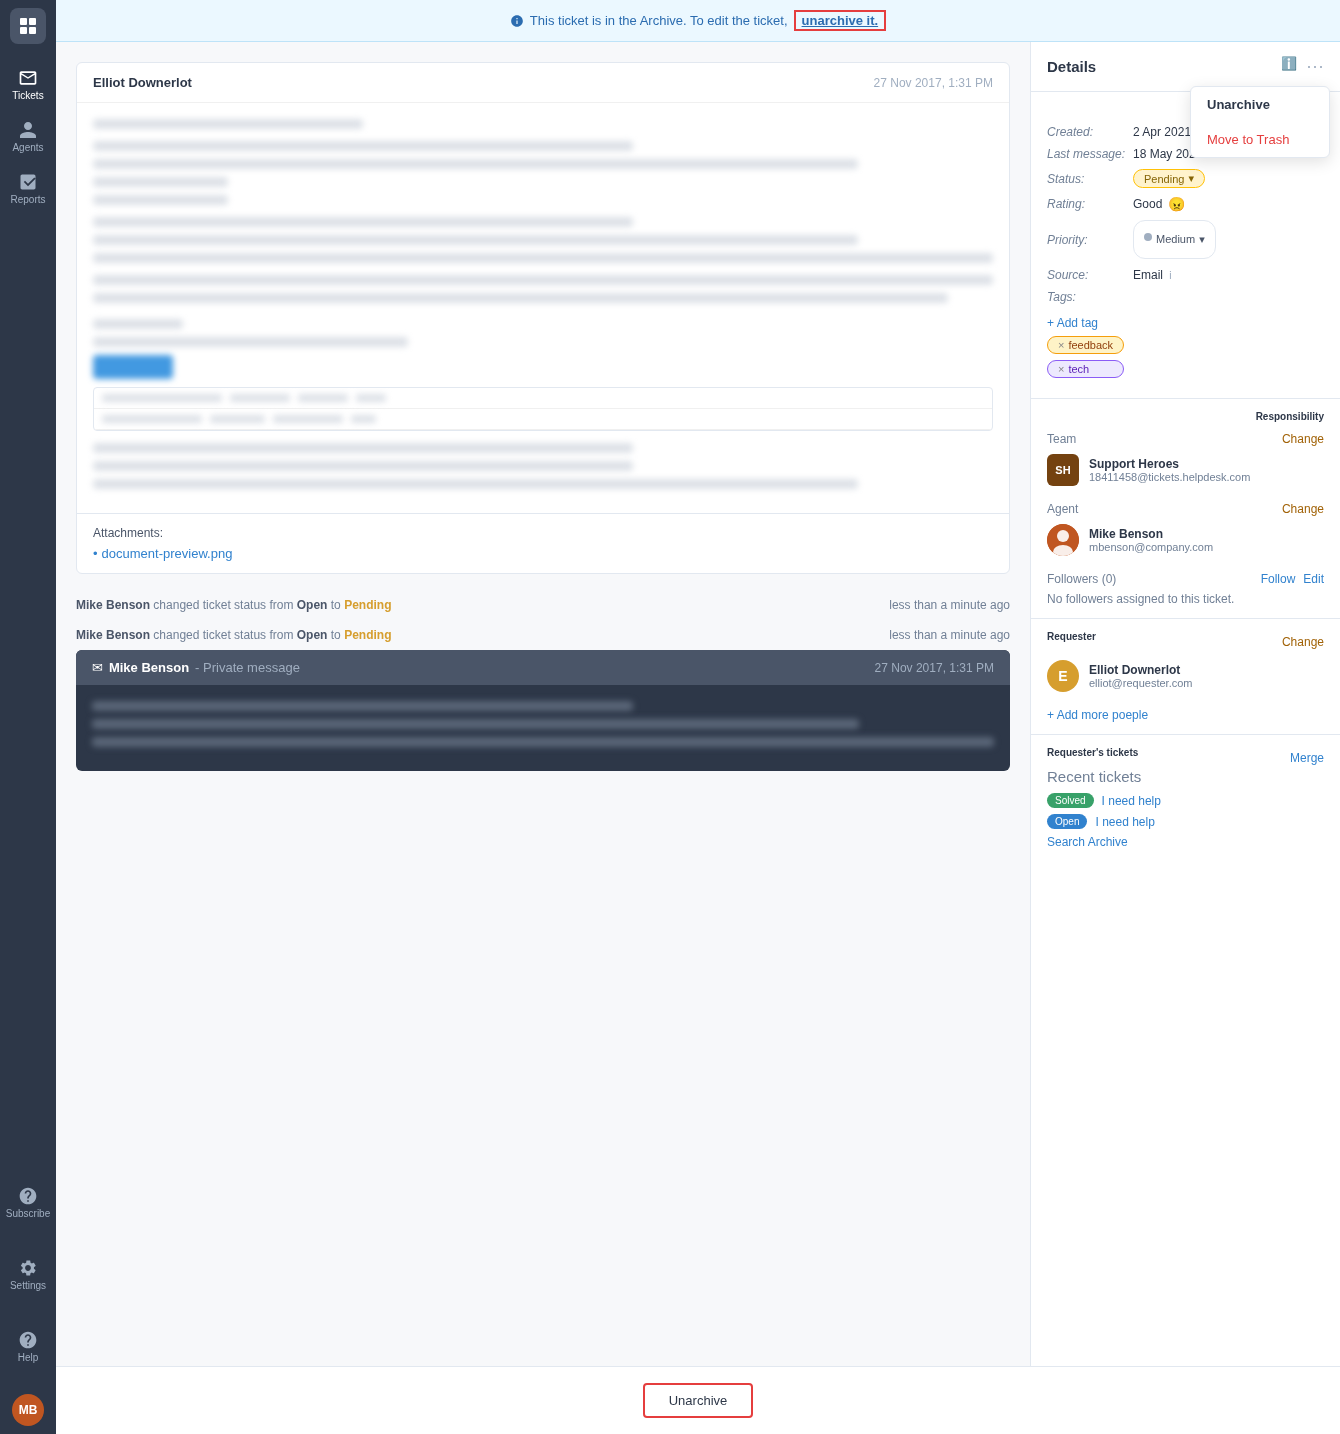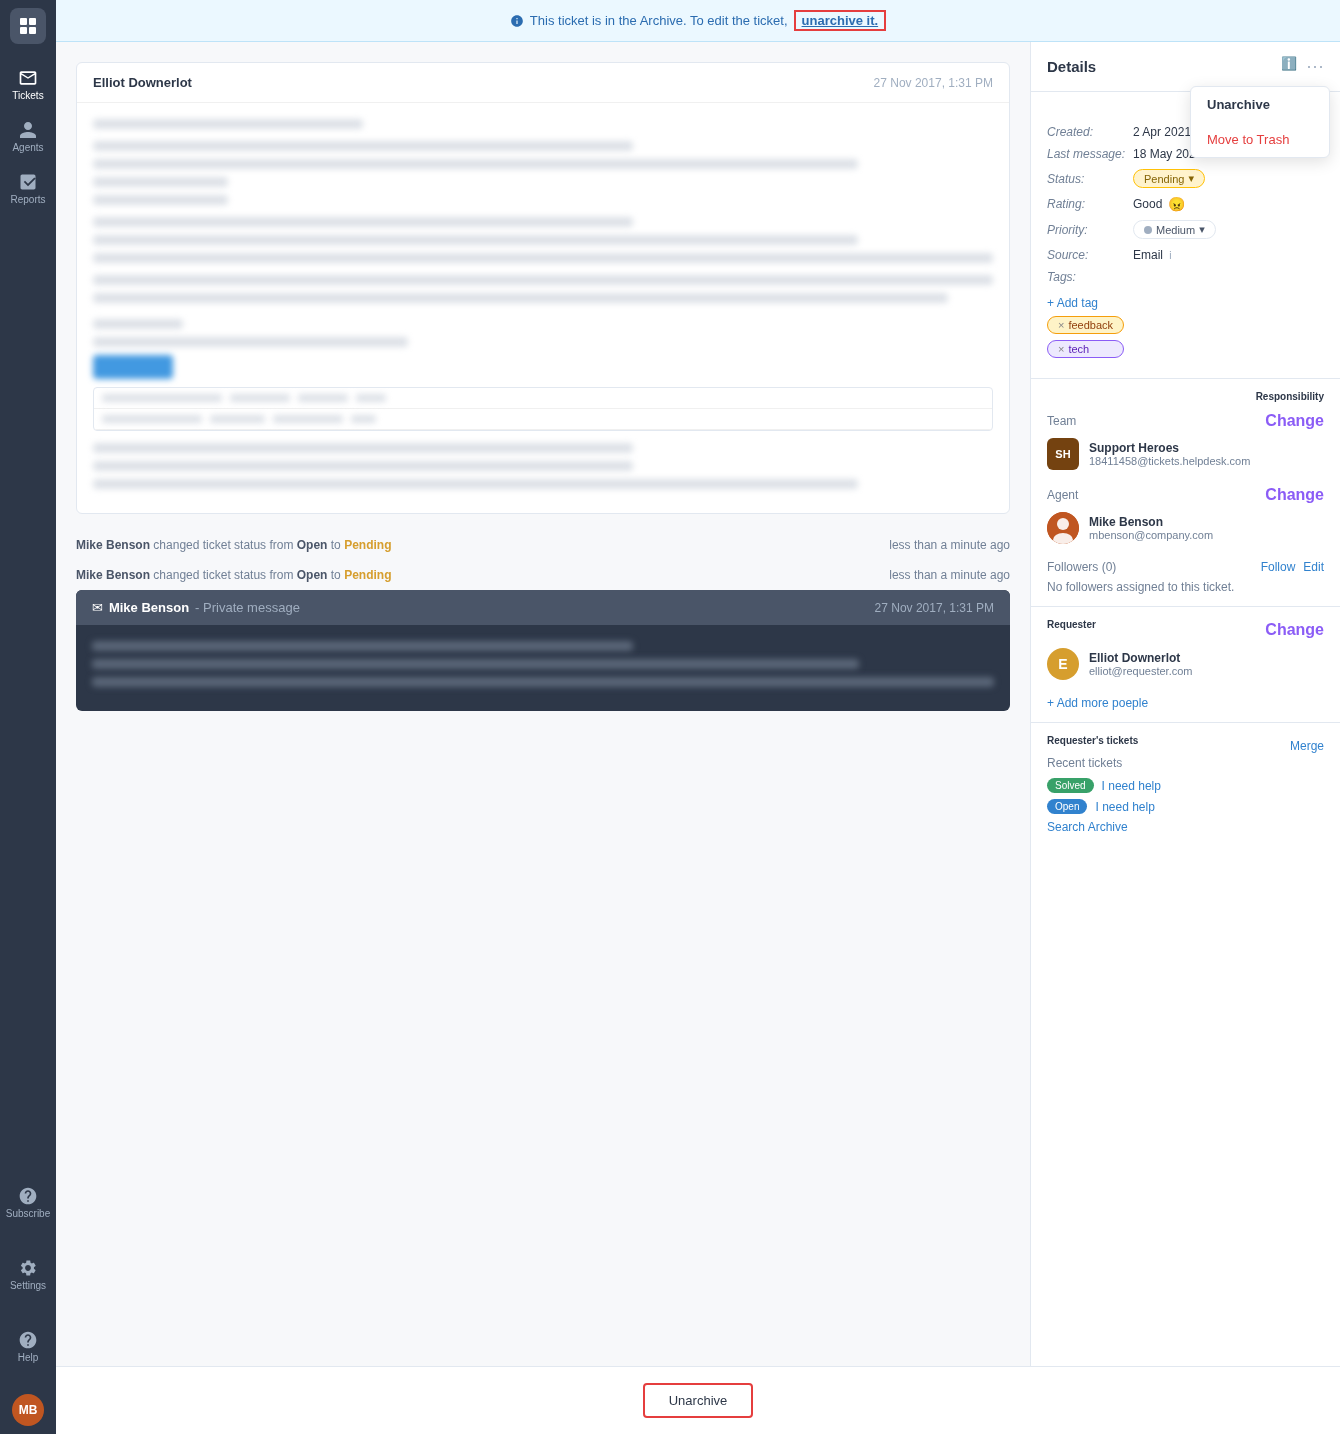--- a/index.html
+++ b/index.html
@@ -264,22 +264,22 @@
     .detail-label { color: #718096; min-width: 80px; font-style: italic; }
     .detail-value { color: #2d3748; }
     .status-badge {
       background: #fff3cd; color: #856404;
       border: 1px solid #ffc107;
       border-radius: 12px; padding: 2px 10px;
       font-size: 11px; display: flex; align-items: center; gap: 4px;
     }
     .priority-badge {
       background: white; border: 1px solid #e2e8f0;
-      border-radius: 12px; padding: 2px 10px;
-      font-size: 11px; display: flex; align-items: center; gap: 4px;
+      border-radius: 12px; padding: 12px 10px;
+      font-size: 11px; display: flex; align-items: flex-start; gap: 4px;
       color: #4a5568;
     }
     .dot { width: 8px; height: 8px; border-radius: 50%; background: #a0aec0; }
     .dot.medium { background: #a0aec0; }
     .rating-emoji { font-size: 14px; }
 
     .tags-container { display: flex; flex-wrap: wrap; gap: 6px; margin-top: 6px; flex-direction: column; }
     .add-tag { color: #3182ce; font-size: 12px; cursor: pointer; }
     .tag {
       display: flex; align-items: center; gap: 4px;
@@ -297,21 +297,21 @@
     }
     .team-avatar {
       width: 32px; height: 32px; border-radius: 6px;
       background: #744210; color: white;
       display: flex; align-items: center; justify-content: center;
       font-size: 11px; font-weight: 600; flex-shrink: 0;
     }
     .team-info { flex: 1; }
     .team-name { font-size: 12px; font-weight: 600; color: #2d3748; }
     .team-email { font-size: 11px; color: #718096; }
-    .change-link { color: #8b5cf6; font-size: 16px; cursor: pointer; font-weight: bold; }
+    .change-link { color: #a16207; font-size: 12px; cursor: pointer; }
     .section-header-row { display: flex; justify-content: space-between; align-items: center; }
 
     .agent-avatar {
       width: 32px; height: 32px; border-radius: 50%;
       background: #c05621; color: white;
       display: flex; align-items: center; justify-content: center;
       font-size: 11px; font-weight: 600; flex-shrink: 0;
       overflow: hidden;
     }
 
@@ -322,21 +322,21 @@
     .no-followers { font-size: 12px; color: #718096; margin-top: 6px; }
 
     
     .requester-avatar {
       width: 32px; height: 32px; border-radius: 50%;
       background: #d69e2e; color: white;
       display: flex; align-items: center; justify-content: center;
       font-size: 14px; font-weight: 700; flex-shrink: 0;
     }
     .add-more { color: #3182ce; font-size: 12px; cursor: pointer; margin-top: 8px; }
-    .recent-label { font-size: 12px; color: #718096; margin-bottom: 8px; }
+    .recent-label { font-size: 15px; color: #718096; margin-bottom: 8px; }
     .ticket-row { display: flex; align-items: center; gap: 8px; margin-bottom: 6px; }
     .badge-solved {
       background: #38a169; color: white;
       border-radius: 10px; padding: 2px 8px; font-size: 10px;
     }
     .badge-open {
       background: #3182ce; color: white;
       border-radius: 10px; padding: 2px 8px; font-size: 10px;
     }
     .ticket-link { color: #3182ce; font-size: 12px; cursor: pointer; }
@@ -451,20 +451,27 @@
               <div class="blurred-table-cell" style="width:70px;"></div>
               <div class="blurred-table-cell" style="width:25px;"></div>
             </div>
           </div>
           <div style="margin-top:12px;">
             <div class="blurred-line medium"></div>
             <div class="blurred-line medium"></div>
             <div class="blurred-line long"></div>
           </div>
         </div>
+        <div class="attachments-section">
+          <span>Attachments:</span>
+          <a class="attachment-link">
+            <span>•</span>
+            <span>document-preview.png</span>
+          </a>
+        </div>
       </div>
 
       <div class="activity-item">
         <div>
           <span class="activity-bold">Mike Benson</span>
           <span> changed ticket status from </span>
           <span class="activity-bold">Open</span>
           <span> to </span>
           <span class="status-pending">Pending</span>
         </div>

